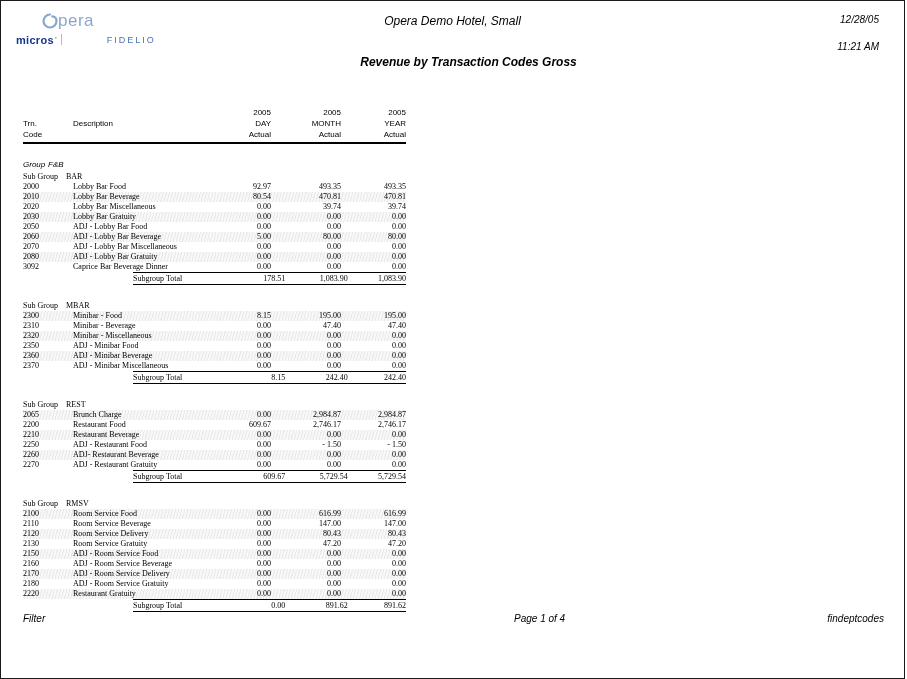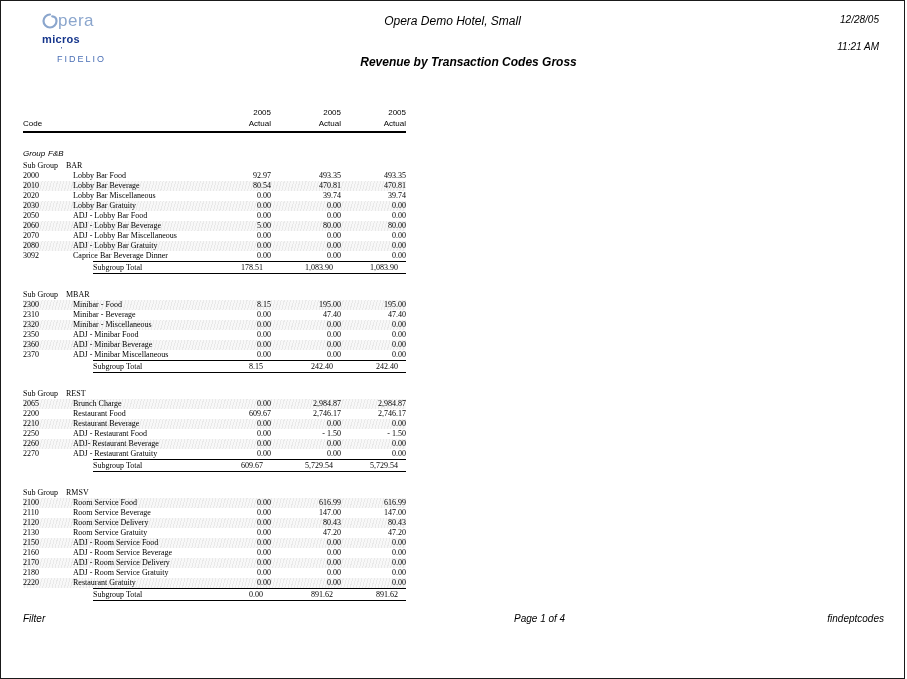--- a/index.html
+++ b/index.html
@@ -12,21 +12,21 @@
     background:#fff;
     border:1px solid #1a1a1a;
     overflow:hidden;
   }
 
   
   .logo-block { position:absolute; top:10px; left:15px; }
   .opera-row { display:flex; align-items:center; margin-left:26px; height:20px; }
   .opera-swirl { display:inline-block; width:16px; height:16px; }
   .opera-text { font-size:17px; color:#8ba6cd; letter-spacing:0.5px; line-height:16px; }
-  .micros-row { display:flex; align-items:center; margin-top:2px; height:13px;flex-direction:column; }
+  .micros-row { display:flex; align-items:center; margin-top:2px; height:13px; }
   .micros-text { font-size:11px; font-weight:bold; color:#16368c; letter-spacing:0.3px; }
   .micros-tick { font-size:8px; color:#16368c; margin-left:1px; }
   .logo-sep { width:1px; height:11px; background:#a9bdd9; margin:0 4px; }
   .fidelio-text { font-size:9px; font-weight:normal; color:#4a6fb5; letter-spacing:2px;padding-left:41px; }
   .hotel-title { position:absolute; top:13px; left:0; width:100%; text-align:center;
                  font-size:12px; font-style:italic; }
   .report-title { position:absolute; top:54px; left:16px; width:100%; text-align:center;
                   font-size:12px; font-style:italic; font-weight:bold; }
 
   .print-date { position:absolute; top:13px; right:25px; font-size:10px; font-style:italic; }
@@ -48,21 +48,21 @@
   .g-label { width:25px; }
   .subgroup { margin-top:2px;font-family:Liberation Serif, serif; }
   .subgroup.gap { margin-top:16px; }
   .sg-label { width:43px; }
 
   .data-row.shaded {
     background: repeating-linear-gradient(105deg,
       #e9e9e9 0px, #e9e9e9 1px, #f8f8f8 1px, #f8f8f8 3px);
   }
 
-  .subtotal-wrap { margin-left:70px; border-top:1px solid #000; border-bottom:1px solid #000; }
+  .subtotal-wrap { margin-left:110px; border-top:1px solid #000; border-bottom:1px solid #000; }
   .subtotal-row { height:11px; line-height:11px; }
   .st-label { width:95px; }
   .st-day   { width:75px; text-align:right; }
   .st-month { width:70px; text-align:right; }
   .st-year  { width:65px; text-align:right; }
 
   
   .footer { position:absolute; left:22px; top:612px; font-size:10px; display:flex;gap:15px; }
   .filter-label { font-style:italic; width:25px; }
   .filter-line { white-space:pre; line-height:10px; }
@@ -98,20 +98,27 @@
   <div class="print-time">11:21 AM</div>
 
   <div class="rtable">
     <div class="thead">
       <div class="trow">
         <div class="c-code"></div>
         <div class="c-desc"></div>
         <div class="c-day">2005</div>
         <div class="c-month">2005</div>
         <div class="c-year">2005</div>
+      </div>
+      <div class="trow">
+        <div class="c-code">Trn.</div>
+        <div class="c-desc">Description</div>
+        <div class="c-day">DAY</div>
+        <div class="c-month">MONTH</div>
+        <div class="c-year">YEAR</div>
       </div>
       <div class="trow">
         <div class="c-code">Code</div>
         <div class="c-desc"></div>
         <div class="c-day">Actual</div>
         <div class="c-month">Actual</div>
         <div class="c-year">Actual</div>
       </div>
     </div>
     <div>

